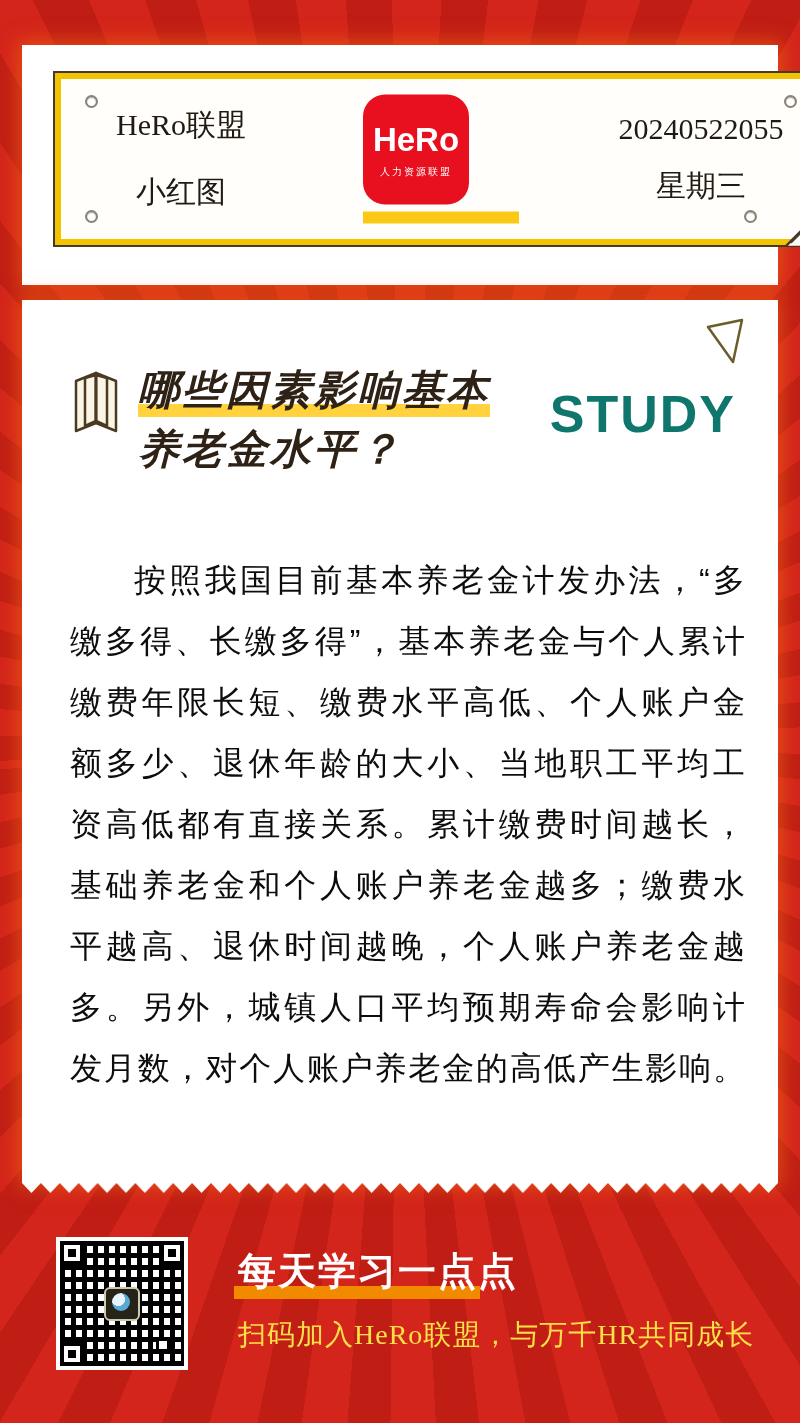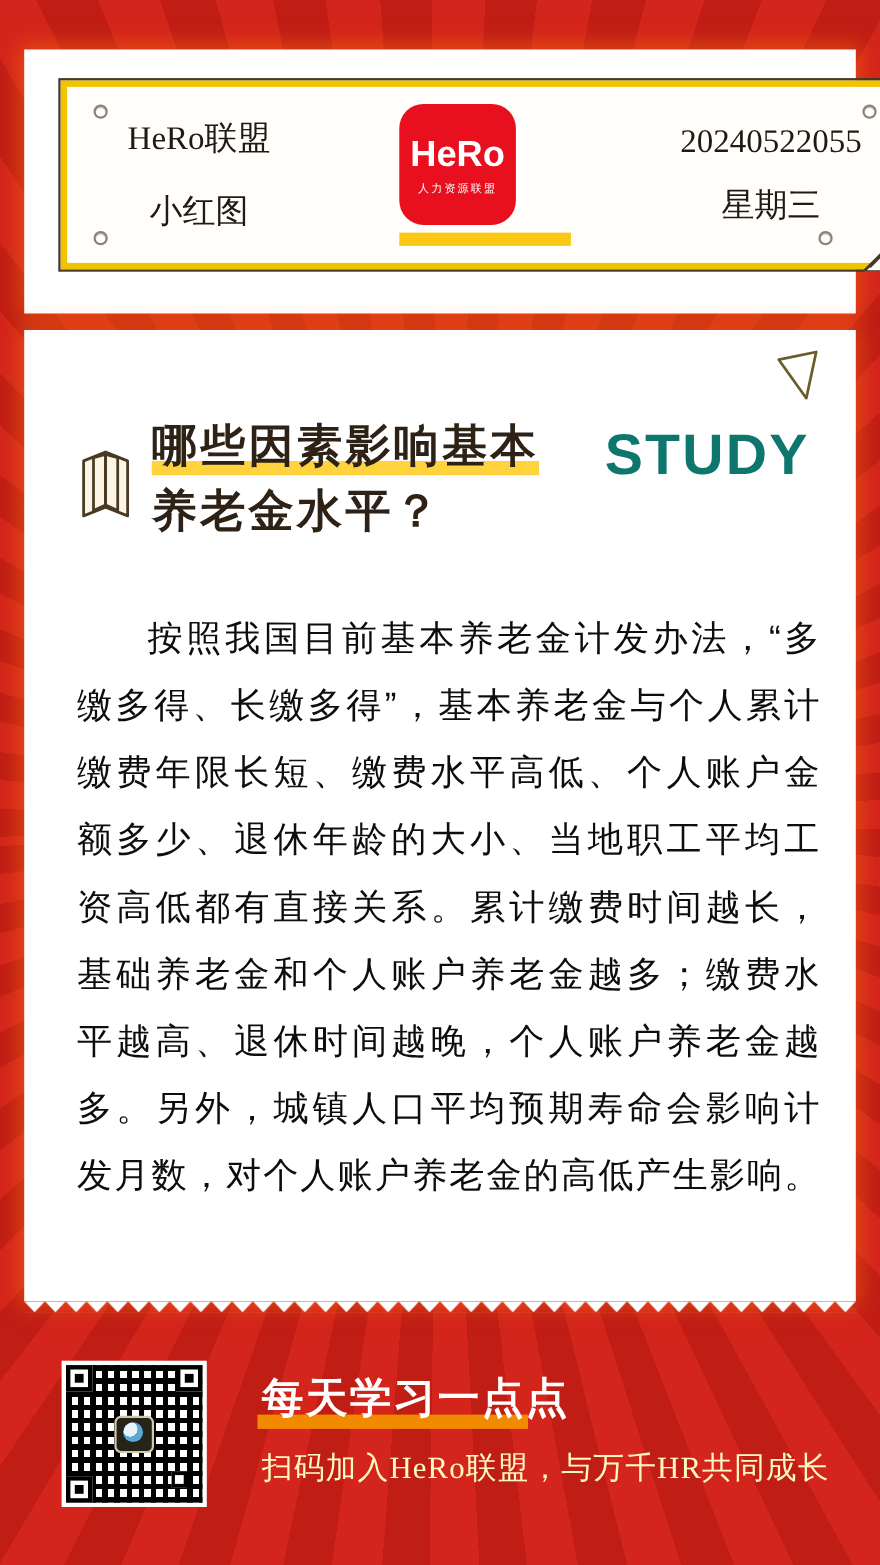--- a/index.html
+++ b/index.html
@@ -34,21 +34,21 @@
     display:flex;flex-direction:column;justify-content:center;align-items:center;}
   .logo .logo-main{color:#fff;font-size:33px;font-weight:800;letter-spacing:0;
     font-family:"Liberation Sans",sans-serif;}
   .logo .logo-sub{color:#fff;font-size:10px;letter-spacing:2px;margin-top:6px;}
   .logo-underline{width:156px;height:12px;background:#fbc913;margin-top:7px;}
   .fold-corner{position:absolute;right:-8px;bottom:-8px;line-height:0;}
   
   .main-panel{top:300px;height:883px;}
   .zigzag{position:absolute;left:22px;top:1183px;width:756px;height:10px;line-height:0;}
   .corner-flag{position:absolute;right:34px;top:18px;line-height:0;}
-  .title-row{position:absolute;left:46px;top:76px;display:flex;align-items:center;}
+  .title-row{position:absolute;left:46px;top:61px;display:flex;align-items:flex-start;font-style:italic;}
   .book-icon{flex:0 0 auto;margin-top:6px;line-height:0;}
   .title{margin:0 0 0 14px;font-family:"Liberation Serif",serif;font-weight:700;
     font-size:41px;letter-spacing:3px;color:#2e2115;line-height:1.45;}
   .title .hl{background-image:linear-gradient(to bottom, rgba(0,0,0,0) 74%, #ffd23e 74%);
     padding-bottom:4px;}
   .study{position:absolute;right:42px;top:84px;font-size:52px;font-weight:700;
     letter-spacing:2px;color:#0f766e;}
   .body-text{position:absolute;left:48px;top:250px;width:675px;
     font-size:32px;color:#0d0d0d;}
   .body-line{line-height:61px;text-align:justify;text-align-last:justify;}
@@ -67,21 +67,21 @@
   .qr-align{position:absolute;right:14px;bottom:14px;width:14px;height:14px;
     border:3px solid #000;background:#fff;box-sizing:border-box;}
   .qr-avatar{position:absolute;left:50%;top:50%;transform:translate(-50%,-50%);
     width:32px;height:30px;background:#262419;border:2px solid #cfc9ae;border-radius:6px;}
   .qr-avatar::after{content:"";position:absolute;left:6px;top:4px;width:18px;height:18px;
     border-radius:50%;background:radial-gradient(circle at 35% 35%, #e8f4fb 0 40%, #5aa8d8 41% 100%);}
   .slogan{position:absolute;left:238px;top:1246px;font-size:38px;font-weight:700;
     color:#ffffff;font-family:"Liberation Serif",serif;letter-spacing:2px;z-index:2;}
   .slogan-bar{position:absolute;left:234px;top:1286px;width:246px;height:13px;
     background:#f28a00;z-index:1;}
-  .cta{position:absolute;left:238px;top:1316px;font-size:28px;color:#fef9c3;
+  .cta{position:absolute;left:238px;top:1316px;font-size:28px;color:#fde047;
     font-family:"Liberation Serif",serif;letter-spacing:1px;}
 </style>
 </head>
 <body>
 
 <div class="panel top-panel">
   <div class="header-card">
     <span class="eyelet tl"></span>
     <span class="eyelet tr"></span>
     <span class="eyelet bl"></span>

